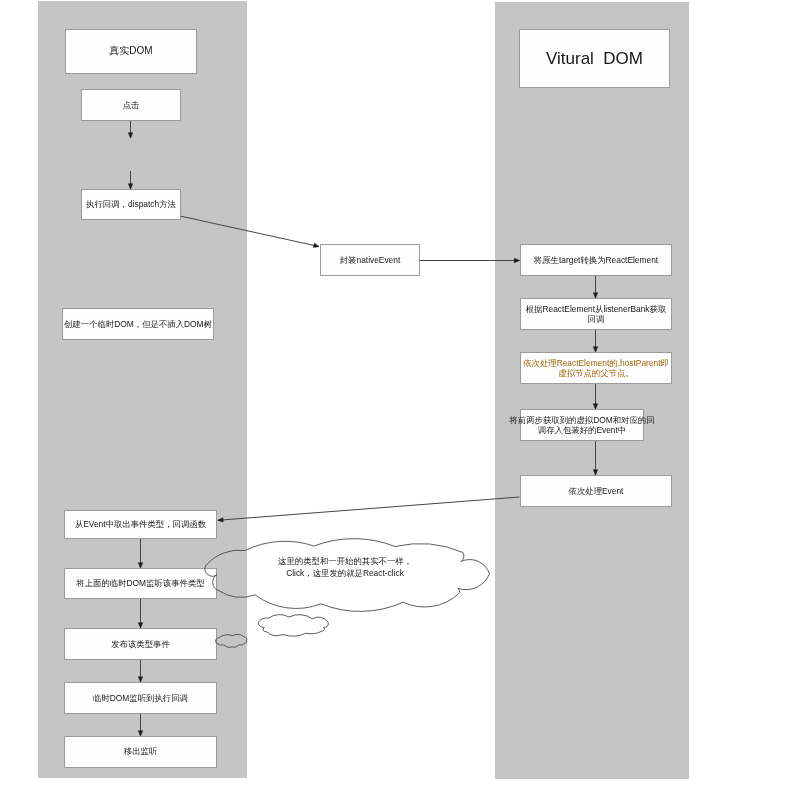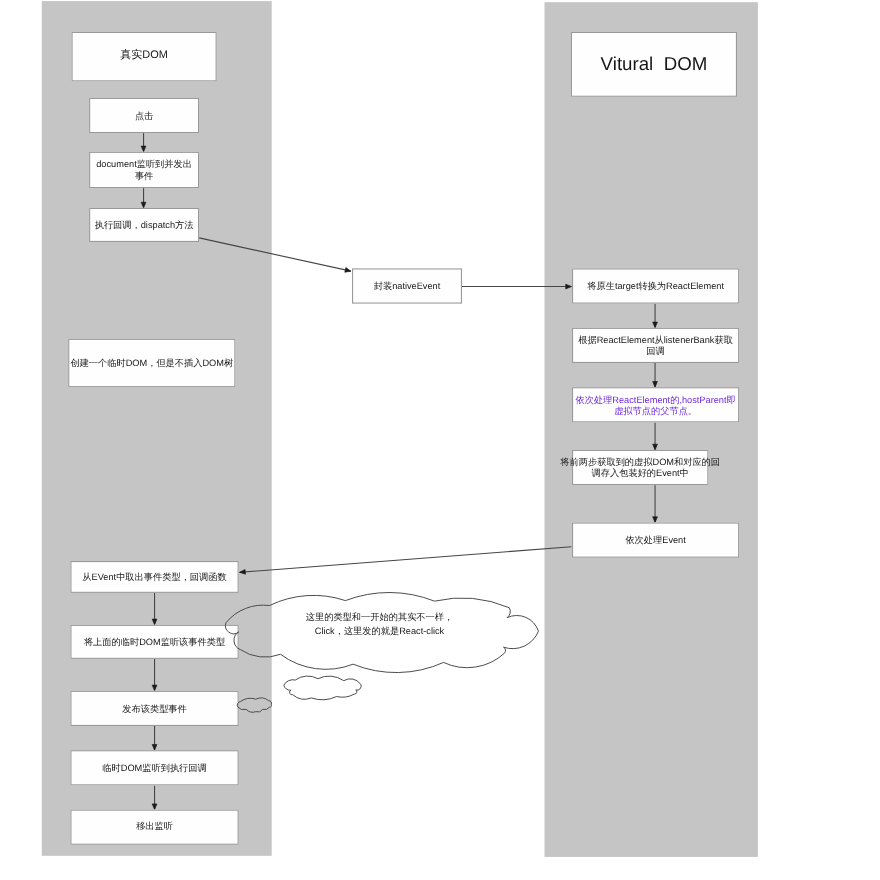--- a/index.html
+++ b/index.html
@@ -49,60 +49,54 @@
       <path d="M 140.5 682 L 138.35 676.8 L 142.65 676.8 Z" stroke="#1c1c1c" fill="#1c1c1c" stroke-width="0.6"></path>
       <path d="M 140.5 714 L 140.5 736" stroke="#454545" fill="none" stroke-width="1"></path>
       <path d="M 140.5 736 L 138.35 730.8 L 142.65 730.8 Z" stroke="#1c1c1c" fill="#1c1c1c" stroke-width="0.6"></path>
     </svg>
   <div class="nodebox" style="left: 65px; top: 29px; width: 132px; height: 45px; background: rgb(254, 254, 254); border-color: rgb(154, 154, 154); color: rgb(22, 22, 22);">
       <span class="lbl" style="font-size: 10px; white-space: nowrap;">真实DOM</span>
     </div>
     <div class="nodebox" style="left: 81px; top: 89px; width: 100px; height: 32px; background: rgb(254, 254, 254); border-color: rgb(154, 154, 154); color: rgb(22, 22, 22);">
       <span class="lbl" style="font-size: 8.4px; white-space: nowrap;">点击</span>
     </div>
-    <div class="nodebox" style="left: 81px; top: 138px; width: 100px; height: 33px; background: rgb(254, 254, 254); border-color: rgb(154, 154, 154); color: rgb(22, 22, 22);">
-      <span class="lbl" style="font-size: 8.4px;">
-        <div style="white-space: nowrap;">document监听到并发出</div>
-        <div style="white-space: nowrap;">事件</div>
-      </span>
-    </div>
     <div class="nodebox" style="left: 81px; top: 189px; width: 100px; height: 31px; background: rgb(254, 254, 254); border-color: rgb(154, 154, 154); color: rgb(22, 22, 22);">
       <span class="lbl" style="font-size: 8.4px; white-space: nowrap;">执行回调，dispatch方法</span>
     </div>
     <div class="nodebox" style="left: 320px; top: 244px; width: 100px; height: 32px; background: rgb(254, 254, 254); border-color: rgb(154, 154, 154); color: rgb(22, 22, 22);">
       <span class="lbl" style="font-size: 8.4px; white-space: nowrap;">封装nativeEvent</span>
     </div>
     <div class="nodebox" style="left: 520px; top: 244px; width: 152px; height: 32px; background: rgb(254, 254, 254); border-color: rgb(154, 154, 154); color: rgb(22, 22, 22);">
       <span class="lbl" style="font-size: 8.4px; white-space: nowrap;">将原生target转换为ReactElement</span>
     </div>
     <div class="nodebox" style="left: 519px; top: 29px; width: 151px; height: 59px; background: rgb(254, 254, 254); border-color: rgb(154, 154, 154); color: rgb(22, 22, 22);">
       <span class="lbl" style="font-size: 17px; white-space: nowrap;">Vitural&nbsp;&nbsp;DOM</span>
     </div>
     <div class="nodebox" style="left: 520px; top: 298px; width: 152px; height: 32px; background: rgb(254, 254, 254); border-color: rgb(154, 154, 154); color: rgb(22, 22, 22);">
       <span class="lbl" style="font-size: 8.4px;">
         <div style="white-space: nowrap;">根据ReactElement从listenerBank获取</div>
         <div style="white-space: nowrap;">回调</div>
       </span>
     </div>
-    <div class="nodebox" style="left: 520px; top: 352px; width: 152px; height: 32px; background: rgb(254, 254, 254); border-color: rgb(154, 154, 154); color: #6d28d9;">
+    <div class="nodebox" style="left: 520px; top: 352px; width: 152px; height: 32px; background: rgb(254, 254, 254); border-color: rgb(154, 154, 154); color: #a16207;">
       <span class="lbl" style="font-size: 8.4px;">
         <div style="white-space: nowrap;">依次处理ReactElement的,hostParent即</div>
         <div style="white-space: nowrap;">虚拟节点的父节点。</div>
       </span>
     </div>
     <div class="nodebox" style="left: 520px; top: 409px; width: 124px; height: 32px; background: rgb(254, 254, 254); border-color: rgb(154, 154, 154); color: rgb(22, 22, 22);">
       <span class="lbl" style="font-size: 8.4px;">
         <div style="white-space: nowrap;">将前两步获取到的虚拟DOM和对应的回</div>
         <div style="white-space: nowrap;">调存入包装好的Event中</div>
       </span>
     </div>
     <div class="nodebox" style="left: 520px; top: 475px; width: 152px; height: 32px; background: rgb(254, 254, 254); border-color: rgb(154, 154, 154); color: rgb(22, 22, 22);">
       <span class="lbl" style="font-size: 8.4px; white-space: nowrap;">依次处理Event</span>
     </div>
-    <div class="nodebox" style="left: 62px; top: 308px; width: 152px; height: 44px; background: rgb(254, 254, 254); border-color: rgb(154, 154, 154); color: rgb(22, 22, 22);">
+    <div class="nodebox" style="left: 62px; top: 308px; width: 152px; height: 32px; background: rgb(254, 254, 254); border-color: rgb(154, 154, 154); color: rgb(22, 22, 22);">
       <span class="lbl" style="font-size: 8.4px; white-space: nowrap;">创建一个临时DOM，但是不插入DOM树</span>
     </div>
     <div class="nodebox" style="left: 64px; top: 510px; width: 153px; height: 29px; background: rgb(254, 254, 254); border-color: rgb(154, 154, 154); color: rgb(22, 22, 22);">
       <span class="lbl" style="font-size: 8.4px; white-space: nowrap;">从EVent中取出事件类型，回调函数</span>
     </div>
     <div class="nodebox" style="left: 64px; top: 568px; width: 153px; height: 31px; background: rgb(254, 254, 254); border-color: rgb(154, 154, 154); color: rgb(22, 22, 22);">
       <span class="lbl" style="font-size: 8.4px; white-space: nowrap;">将上面的临时DOM监听该事件类型</span>
     </div>
     <div class="nodebox" style="left: 64px; top: 628px; width: 153px; height: 32px; background: rgb(254, 254, 254); border-color: rgb(154, 154, 154); color: rgb(22, 22, 22);">
       <span class="lbl" style="font-size: 8.4px; white-space: nowrap;">发布该类型事件</span>

